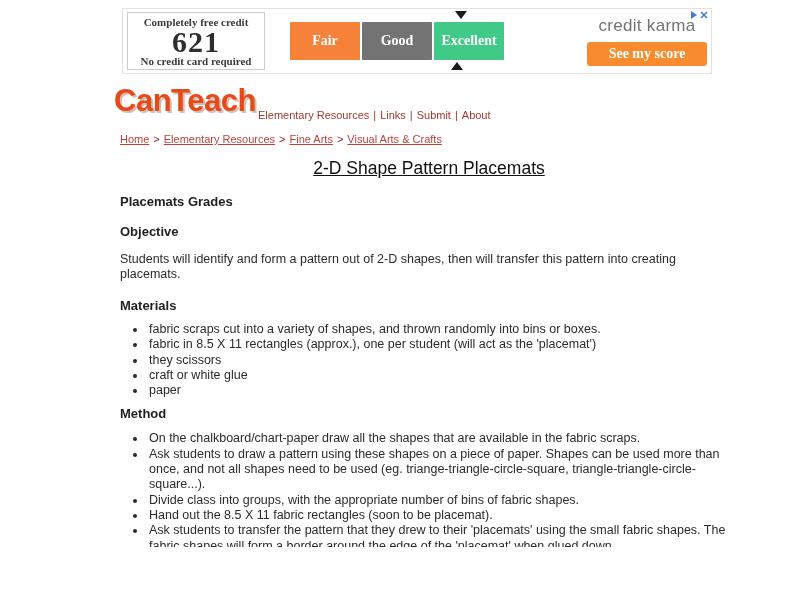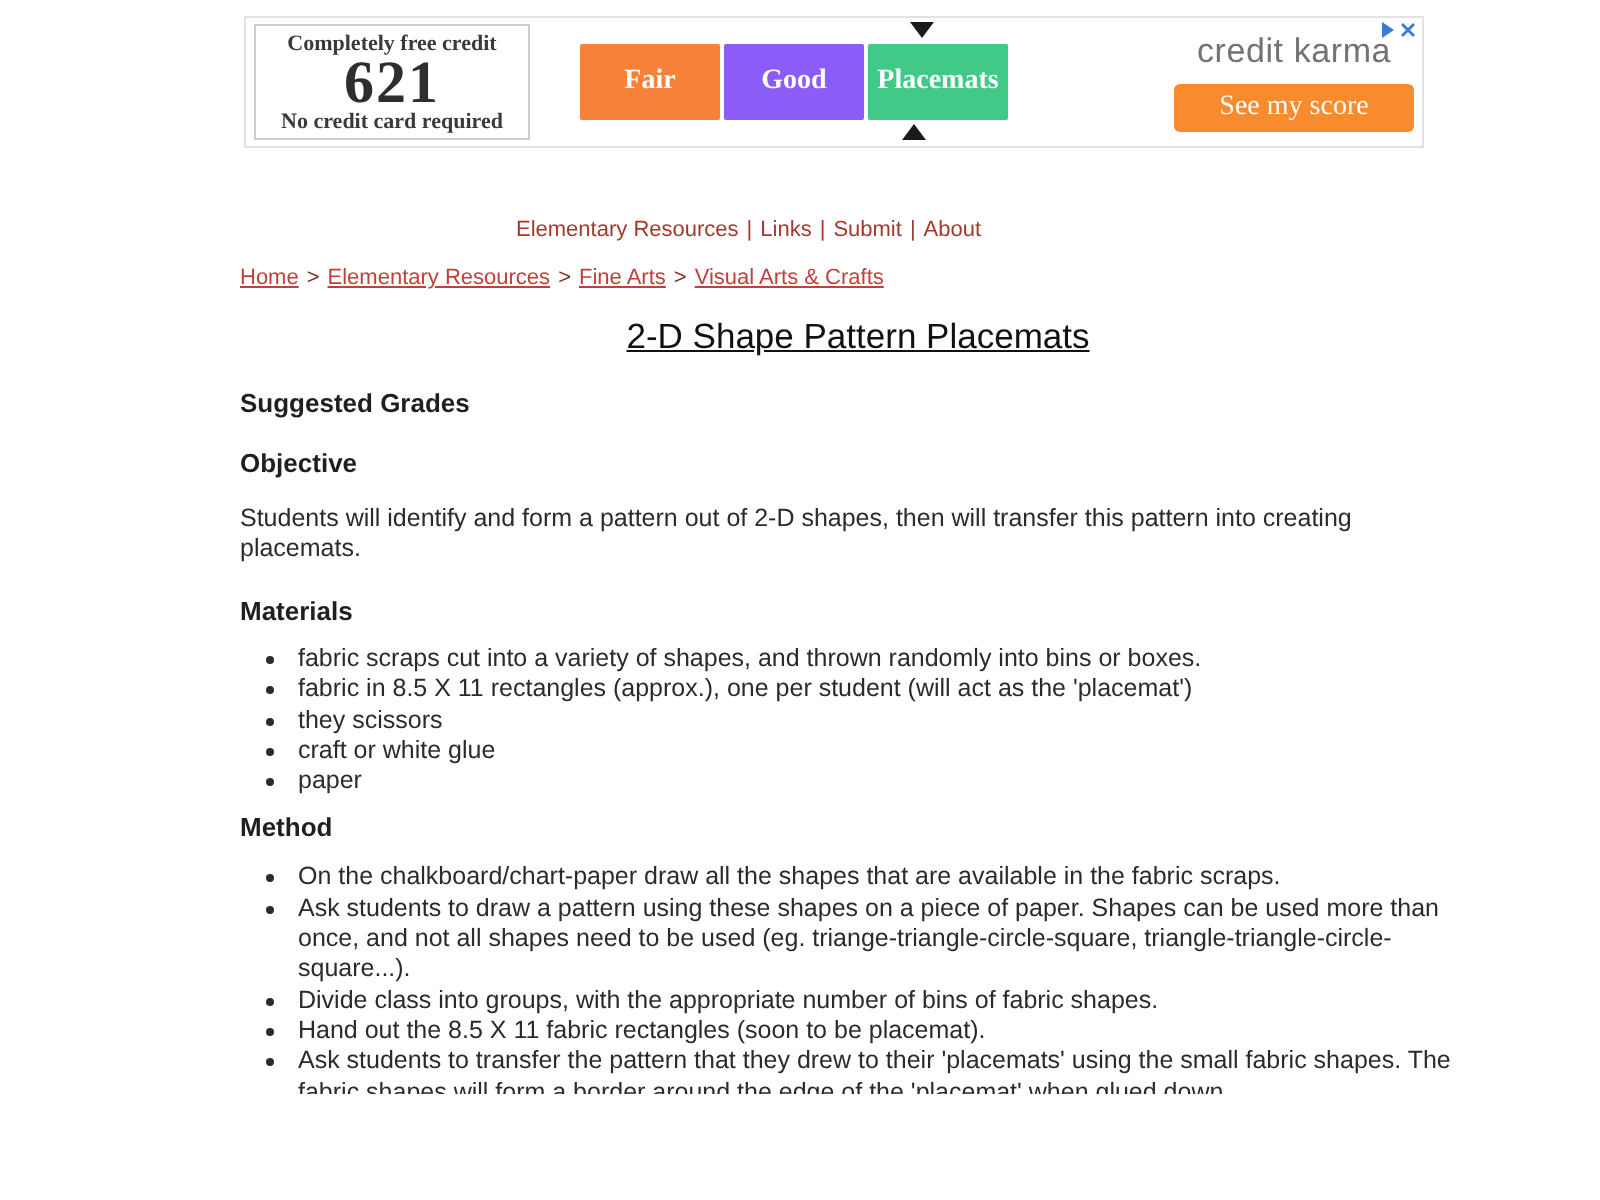--- a/index.html
+++ b/index.html
@@ -36,21 +36,21 @@
   }
   .arrow-up {
     position:absolute; left:328px; top:53px; width:0; height:0;
     border-left:6px solid transparent; border-right:6px solid transparent;
     border-bottom:8px solid #1a1a1a;
   }
   .ck-zone { position:absolute; left:462px; top:7px; width:124px; text-align:center; }
   .ck-brand { font-size:17px; letter-spacing:0.3px; margin-bottom:6px; font-weight:500; }
   .ck-cta {
     display:block; width:120px; height:24px; margin:0 auto; border:none; border-radius:3px;
-    color:#ffffff; font-family:"Liberation Serif", serif; font-weight:normal; font-size:14px;
+    color:#ffffff; font-family:"Liberation Serif", serif; font-weight:bold; font-size:14px;
     cursor:pointer; line-height:22px; padding:0;
   }
   .adchoices { position:absolute; right:3px; top:2px; display:flex; align-items:center; gap:3px; }
   .adchoices .play {
     width:0; height:0;
     border-top:4px solid transparent; border-bottom:4px solid transparent;
     border-left:6px solid #3a7bd5;
   }
 
   
@@ -102,52 +102,53 @@
 
   <div class="ad-banner">
     <div class="score-box">
       <div class="score-top">Completely free credit</div>
       <div class="score-num">621</div>
       <div class="score-bottom">No credit card required</div>
     </div>
 
     <div class="seg-bar">
       <div class="seg" style="background-color: rgb(246, 130, 58);">Fair</div>
-      <div class="seg" style="background-color: #8b5cf6;">Good</div>
-      <div class="seg" style="background-color: rgb(65, 201, 135);">Placemats</div>
+      <div class="seg" style="background-color: #737373;">Good</div>
+      <div class="seg" style="background-color: rgb(65, 201, 135);">Excellent</div>
     </div>
     <div class="arrow-down"></div>
     <div class="arrow-up"></div>
 
     <div class="ck-zone">
       <div class="ck-brand" style="color: #737373;">credit karma</div>
       <button class="ck-cta" style="background-color: rgb(247, 139, 46);">See my score</button>
     </div>
 
     <div class="adchoices">
       <span class="play"></span>
       <svg width="8" height="8" viewBox="0 0 8 8">
         <line x1="1" y1="1" x2="7" y2="7" stroke="#3a7bd5" stroke-width="1.4"></line>
         <line x1="7" y1="1" x2="1" y2="7" stroke="#3a7bd5" stroke-width="1.4"></line>
       </svg>
     </div>
   </div>
 
+  <div class="logo" style="color: rgb(230, 74, 25);">CanTeach</div>
   <div class="nav">
     <a>Elementary Resources</a><span class="nav-sep">|</span><a>Links</a><span class="nav-sep">|</span><a>Submit</a><span class="nav-sep">|</span><a>About</a>
   </div>
 
   <div class="breadcrumb">
     <a>Home</a><span class="bc-sep">&gt;</span><a>Elementary Resources</a><span class="bc-sep">&gt;</span><a>Fine Arts</a><span class="bc-sep">&gt;</span><a>Visual Arts &amp; Crafts</a>
   </div>
 
   <div class="main">
     <h1 class="title">2-D Shape Pattern Placemats</h1>
 
-    <h3 class="h-grades">Suggested Grades</h3>
+    <h3 class="h-grades">Placemats Grades</h3>
 
     <h3 class="h-objective">Objective</h3>
     <p class="p-objective">Students will identify and form a pattern out of 2-D shapes, then will transfer this pattern into creating placemats.</p>
 
     <h3 class="h-materials">Materials</h3>
     <ul>
       <li>fabric scraps cut into a variety of shapes, and thrown randomly into bins or boxes.</li>
       <li>fabric in 8.5 X 11 rectangles (approx.), one per student (will act as the 'placemat')</li>
       <li>they scissors</li>
       <li>craft or white glue</li>

